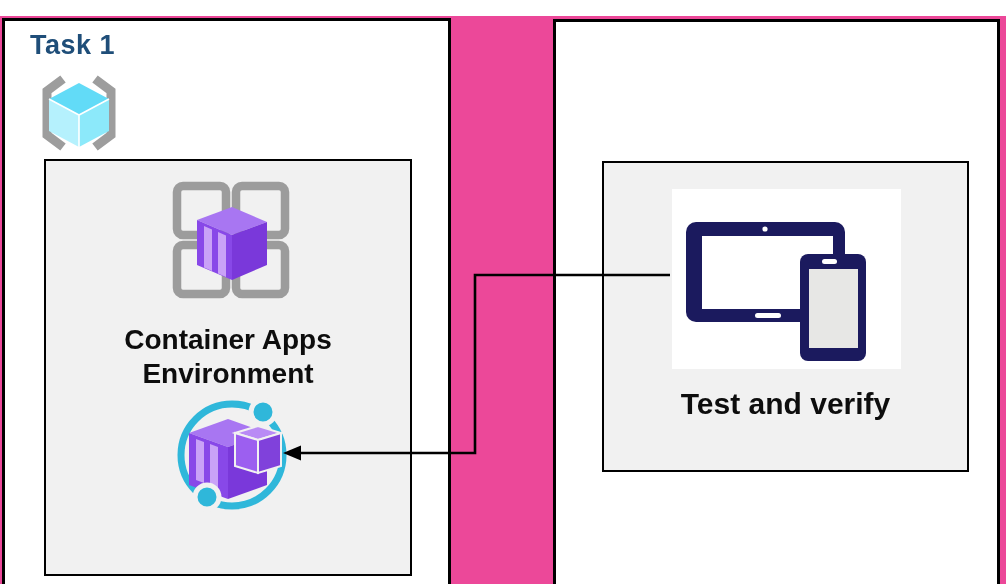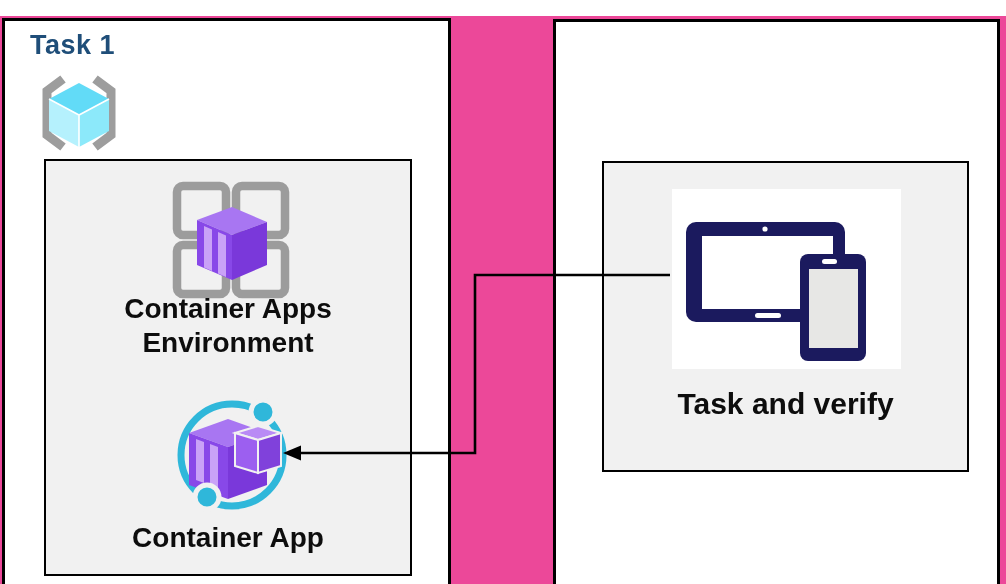--- a/index.html
+++ b/index.html
@@ -33,21 +33,21 @@
     position:absolute;background:var(--panel_bg);
     border:2.5px solid var(--outline);box-sizing:border-box;
   }
   .t1-inner{left:39px;top:138px;width:368px;height:417px;}
   .t2-inner{left:46px;top:139px;width:367px;height:311px;}
   .cae-icon{position:absolute;left:125px;top:19px;}
   .node-label{
     position:absolute;left:0;right:0;text-align:center;
     color:#0d0d0d;font-size:28px;line-height:34px;
   }
-  .cae-label{top:131px;}
+  .cae-label{top:162px;}
   .ca-icon{position:absolute;left:129px;top:236px;}
   .ca-label{top:360px;}
   .icon-card{position:absolute;left:68px;top:26px;width:229px;height:180px;background:#ffffff;}
   .test-label{top:224px;font-size:30px;}
   .connector{position:absolute;left:0;top:0;z-index:5;pointer-events:none;}
   .conn-path{stroke:#000000;stroke-width:2.6;fill:none;}
   .conn-head{fill:#000000;}
   
   .bracket{stroke:#9d9d9d;stroke-width:9;fill:none;}
   .cube-top{fill:#62dbf7;}
@@ -109,39 +109,38 @@
         <polygon class="px-stripe" points="35,47 43,50 43,91 35,88"></polygon>
         <g>
           <polygon class="px2-top px2-sep" points="60,36 83,29 106,36 83,43"></polygon>
           <polygon class="px2-front px2-sep" points="60,36 83,43 83,76 60,69"></polygon>
           <polygon class="px2-right px2-sep" points="83,43 106,36 106,69 83,76"></polygon>
         </g>
         <circle class="dot" cx="88" cy="15" r="12"></circle>
         <circle class="dot" cx="32" cy="100" r="12"></circle>
       </svg>
 
-      <div class="node-label ca-label">Container App</div>
     </div>
   </section>
 
   <section class="task-box task2">
 
     <div class="inner-box t2-inner">
       <div class="icon-card">
         <svg width="229" height="180" viewBox="0 0 229 180">
           <rect class="navy" x="14" y="33" width="159" height="100" rx="10"></rect>
           <rect x="30" y="47" width="131" height="73" fill="#ffffff"></rect>
           <circle cx="93" cy="40" r="2.6" fill="#ffffff"></circle>
           <rect x="83" y="124" width="26" height="5" rx="2.5" fill="#ffffff"></rect>
           <rect class="navy" x="128" y="65" width="66" height="107" rx="8"></rect>
           <rect x="150" y="70" width="15" height="5" rx="2.5" fill="#ffffff"></rect>
           <rect x="137" y="80" width="49" height="79" fill="#e7e7e5"></rect>
         </svg>
       </div>
-      <div class="node-label test-label">Task and verify</div>
+      <div class="node-label test-label">Test and verify</div>
     </div>
   </section>
 
   <svg class="connector" width="1006" height="584" viewBox="0 0 1006 584">
     <path class="conn-path" d="M670,259 L475,259 L475,437 L300,437"></path>
     <polygon class="conn-head" points="283,437 301,429.5 301,444.5"></polygon>
   </svg>
 
 </div>
 

